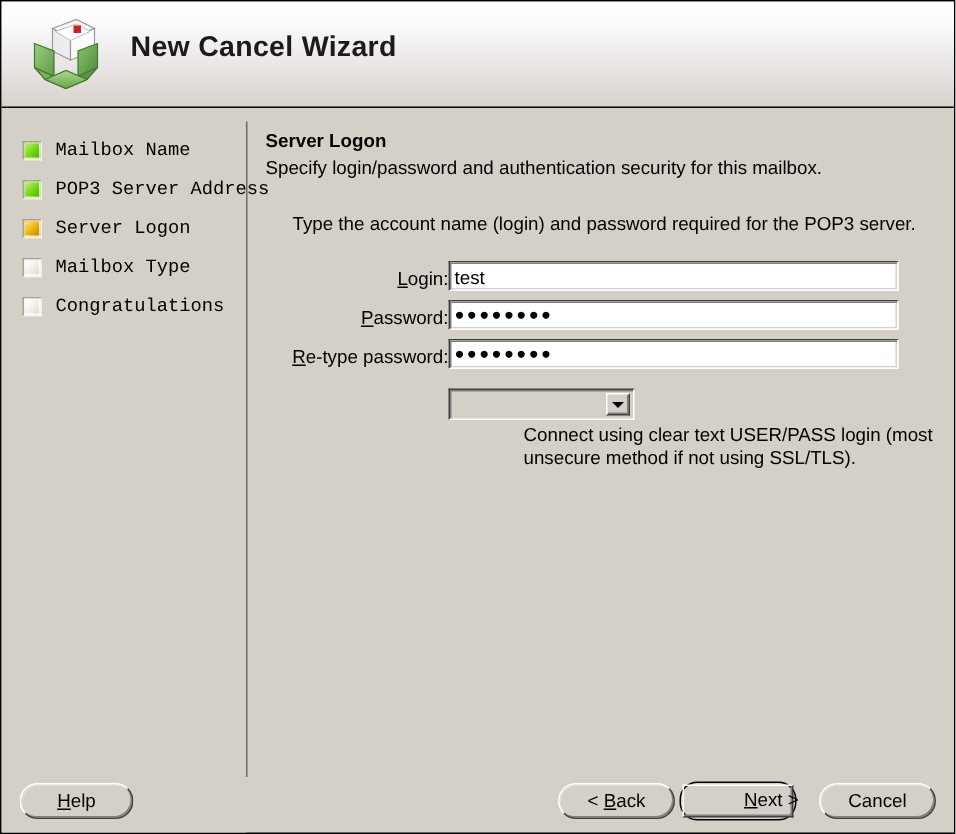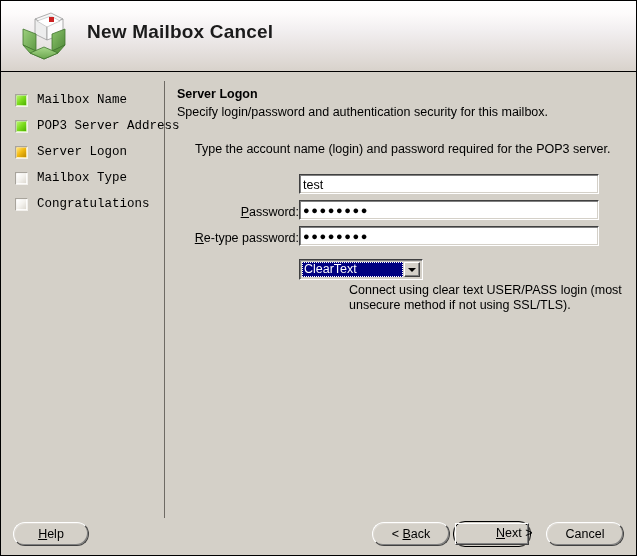--- a/index.html
+++ b/index.html
@@ -304,21 +304,21 @@
       <polygon points="32,19 48,12 48,27 32,33" fill="#fbfbfb" stroke="#9a9a9a" stroke-width="0.8"></polygon>
       <polygon points="22,14 36,9 45,14 32,20" fill="#ffffff" stroke="#b4b4b4" stroke-width="0.6"></polygon>
       <rect x="34" y="10" width="5" height="5" fill="#cc2222"></rect>
 
       <polygon points="8,22 21,27 21,44 8,38" fill="url(#gTrayL)" stroke="#41762f" stroke-width="0.8"></polygon>
       <polygon points="50,22 50,38 37,44 37,27" fill="url(#gTrayR)" stroke="#41762f" stroke-width="0.8"></polygon>
       <polygon points="8,38 21,44 29,52 15,46" fill="#76b258" stroke="#41762f" stroke-width="0.8"></polygon>
       <polygon points="50,38 43,46 29,52 37,44" fill="#5d9742" stroke="#41762f" stroke-width="0.8"></polygon>
       <polygon points="15,46 29,52 43,46 29,40" fill="url(#gTrayB)" stroke="#41762f" stroke-width="0.8"></polygon>
     </svg>
-    <div id="header-title">New Mailbox Cancel</div>
+    <div id="header-title">New Cancel Wizard</div>
   </div>
 
   <div id="sidebar">
     <div class="step" style="top:20px">
       <span class="step-icon done">
           <i></i>
         </span>
       <span class="step-label">Mailbox Name</span>
     </div>
     <div class="step" style="top:46px">
@@ -347,34 +347,36 @@
     </div>
   </div>
 
   <div id="divider-v"></div>
 
   <div id="main">
     <div id="pane-title">Server Logon</div>
     <div id="pane-subtitle">Specify login/password and authentication security for this mailbox.</div>
     <div id="pane-instruction">Type the account name (login) and password required for the POP3 server.</div>
 
+    <div class="field-row" style="top:104px; left:30px; width:104px;">
+      <span class="field-label"><u>L</u>ogin:</span>
+    </div>
     <div class="textbox" style="top:102px; left:134px; width:300px;">test</div>
 
     <div class="field-row" style="top:130px; left:30px; width:104px;">
       <span class="field-label"><u>P</u>assword:</span>
     </div>
     <div class="textbox pwd" style="top:128px; left:134px; width:300px;">●●●●●●●●</div>
 
     <div class="field-row" style="top:156px; left:14px; width:120px;">
       <span class="field-label"><u>R</u>e-type password:</span>
     </div>
     <div class="textbox pwd" style="top:154px; left:134px; width:300px;">●●●●●●●●</div>
 
     <div id="combo-wrap" style="top:187px; left:134px; width:124px;">
-      <div id="combo-value">ClearText</div>
       <div id="combo-arrow"></div>
     </div>
     <div id="combo-desc" style="top:211px; left:138px;margin-left:46px;">Connect using clear text USER/PASS login (most unsecure method if not using SSL/TLS).</div>
   </div>
 
   <div id="footer">
     <div class="btn" style="left:12px; top:521px; width:76px;"><u>H</u>elp</div>
     <div class="btn" style="left:371px; top:521px; width:78px;">&lt; <u>B</u>ack</div>
     <div class="btn default" style="left:452px; top:520px; width:78px; height:26px;">
         <span><u>N</u>ext &gt;</span>

